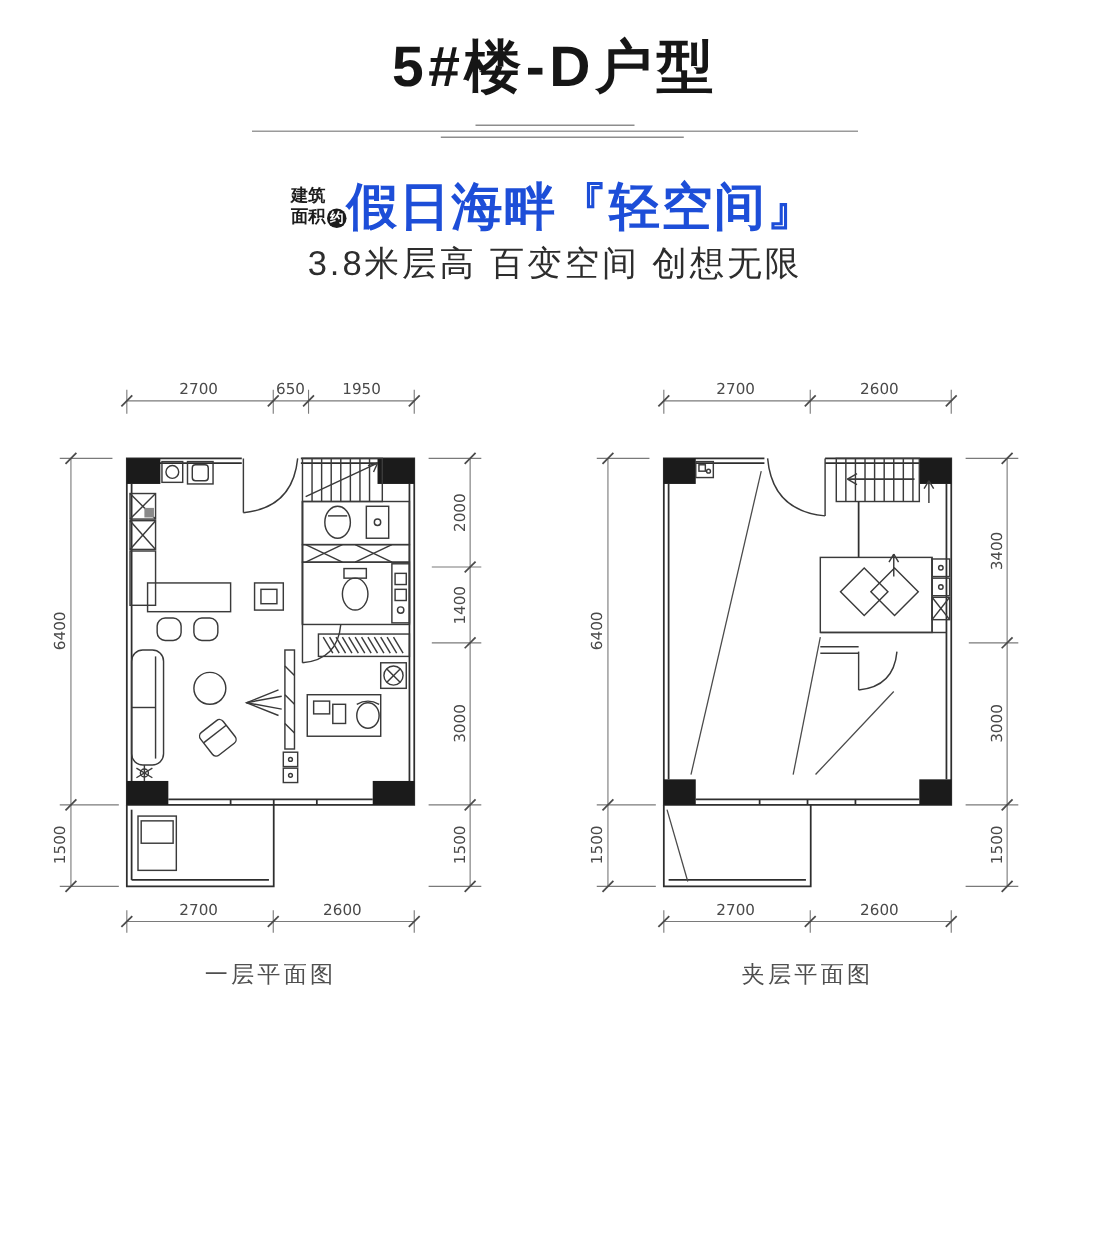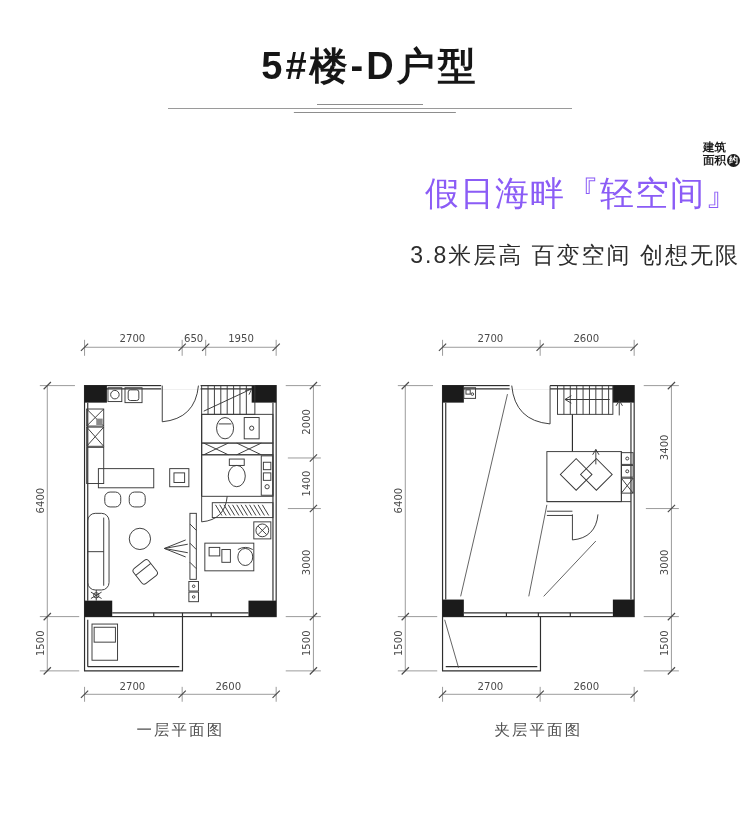--- a/index.html
+++ b/index.html
@@ -3,46 +3,45 @@
 <meta charset="utf-8">
 <style>
   html,body{margin:0;padding:0;background:#fff;}
   .page{
     width:740px;height:835px;margin:0 auto;background:#ffffff;
     font-family:"Liberation Sans","DejaVu Sans",sans-serif;
     position:relative;overflow:hidden;
   }
   
   .title{
-    padding-top:44px;text-align:center;font-size:38px;font-weight:800;
+    padding-top:23px;text-align:center;font-size:38px;font-weight:800;
     color:#161616;letter-spacing:3px;line-height:1.2;
   }
   .divider{position:relative;width:404px;height:13px;margin:14px auto 0;}
   .divider .l1,.divider .l2,.divider .l3{position:absolute;height:1px;background:#9a9a9a;}
   .divider .l1{top:0;left:50%;transform:translateX(-50%);width:106px;background:#8d8d8d;}
   .divider .l2{top:4px;left:0;width:404px;}
   .divider .l3{top:8px;left:50%;transform:translateX(-47%);width:162px;background:#8d8d8d;}
   .area-row{
     margin-top:24px;display:flex;justify-content:center;align-items:flex-end;
     color:#161616;
-    flex-direction:column;
   }
   .area-label{font-size:11.5px;font-weight:700;line-height:1.2;color:#1d1d1d;
     padding-bottom:7px;text-align:left;}
   .area-label .row2{display:flex;}
   .approx-badge{
     display:inline-flex;justify-content:center;align-items:center;
     width:13px;height:13px;border-radius:50%;background:#1b1b1b;color:#fff;
     font-size:9px;margin-left:1px;flex:0 0 auto;
   }
   .area-value{font-size:46px;font-weight:800;letter-spacing:-1px;line-height:1;
     margin:0 3px 0 2px;color:#121212;}
-  .headline-suffix{font-size:34px;font-weight:400;letter-spacing:1px;line-height:1.1;
-    color:#8b5cf6;padding-bottom:3px;}
-  .subtitle{margin-top:24px;text-align:right;font-size:23px;font-weight:500;
+  .headline-suffix{font-size:34px;font-weight:700;letter-spacing:1px;line-height:1.1;
+    color:#1d4ed8;padding-bottom:3px;}
+  .subtitle{margin-top:0;text-align:center;font-size:23px;font-weight:500;
     color:#2d2d2d;letter-spacing:2px;}
   
   .plans{margin-top:42px;display:flex;justify-content:center;gap:28px;}
   svg text.dim{
     font-size:9.5px;fill:#4a4a4a;text-anchor:middle;
     font-family:"DejaVu Sans",sans-serif;
   }
   svg text.cap{
     font-size:14.5px;fill:#4f4f4f;text-anchor:middle;letter-spacing:2px;
     font-family:"Liberation Sans","DejaVu Sans",sans-serif;

